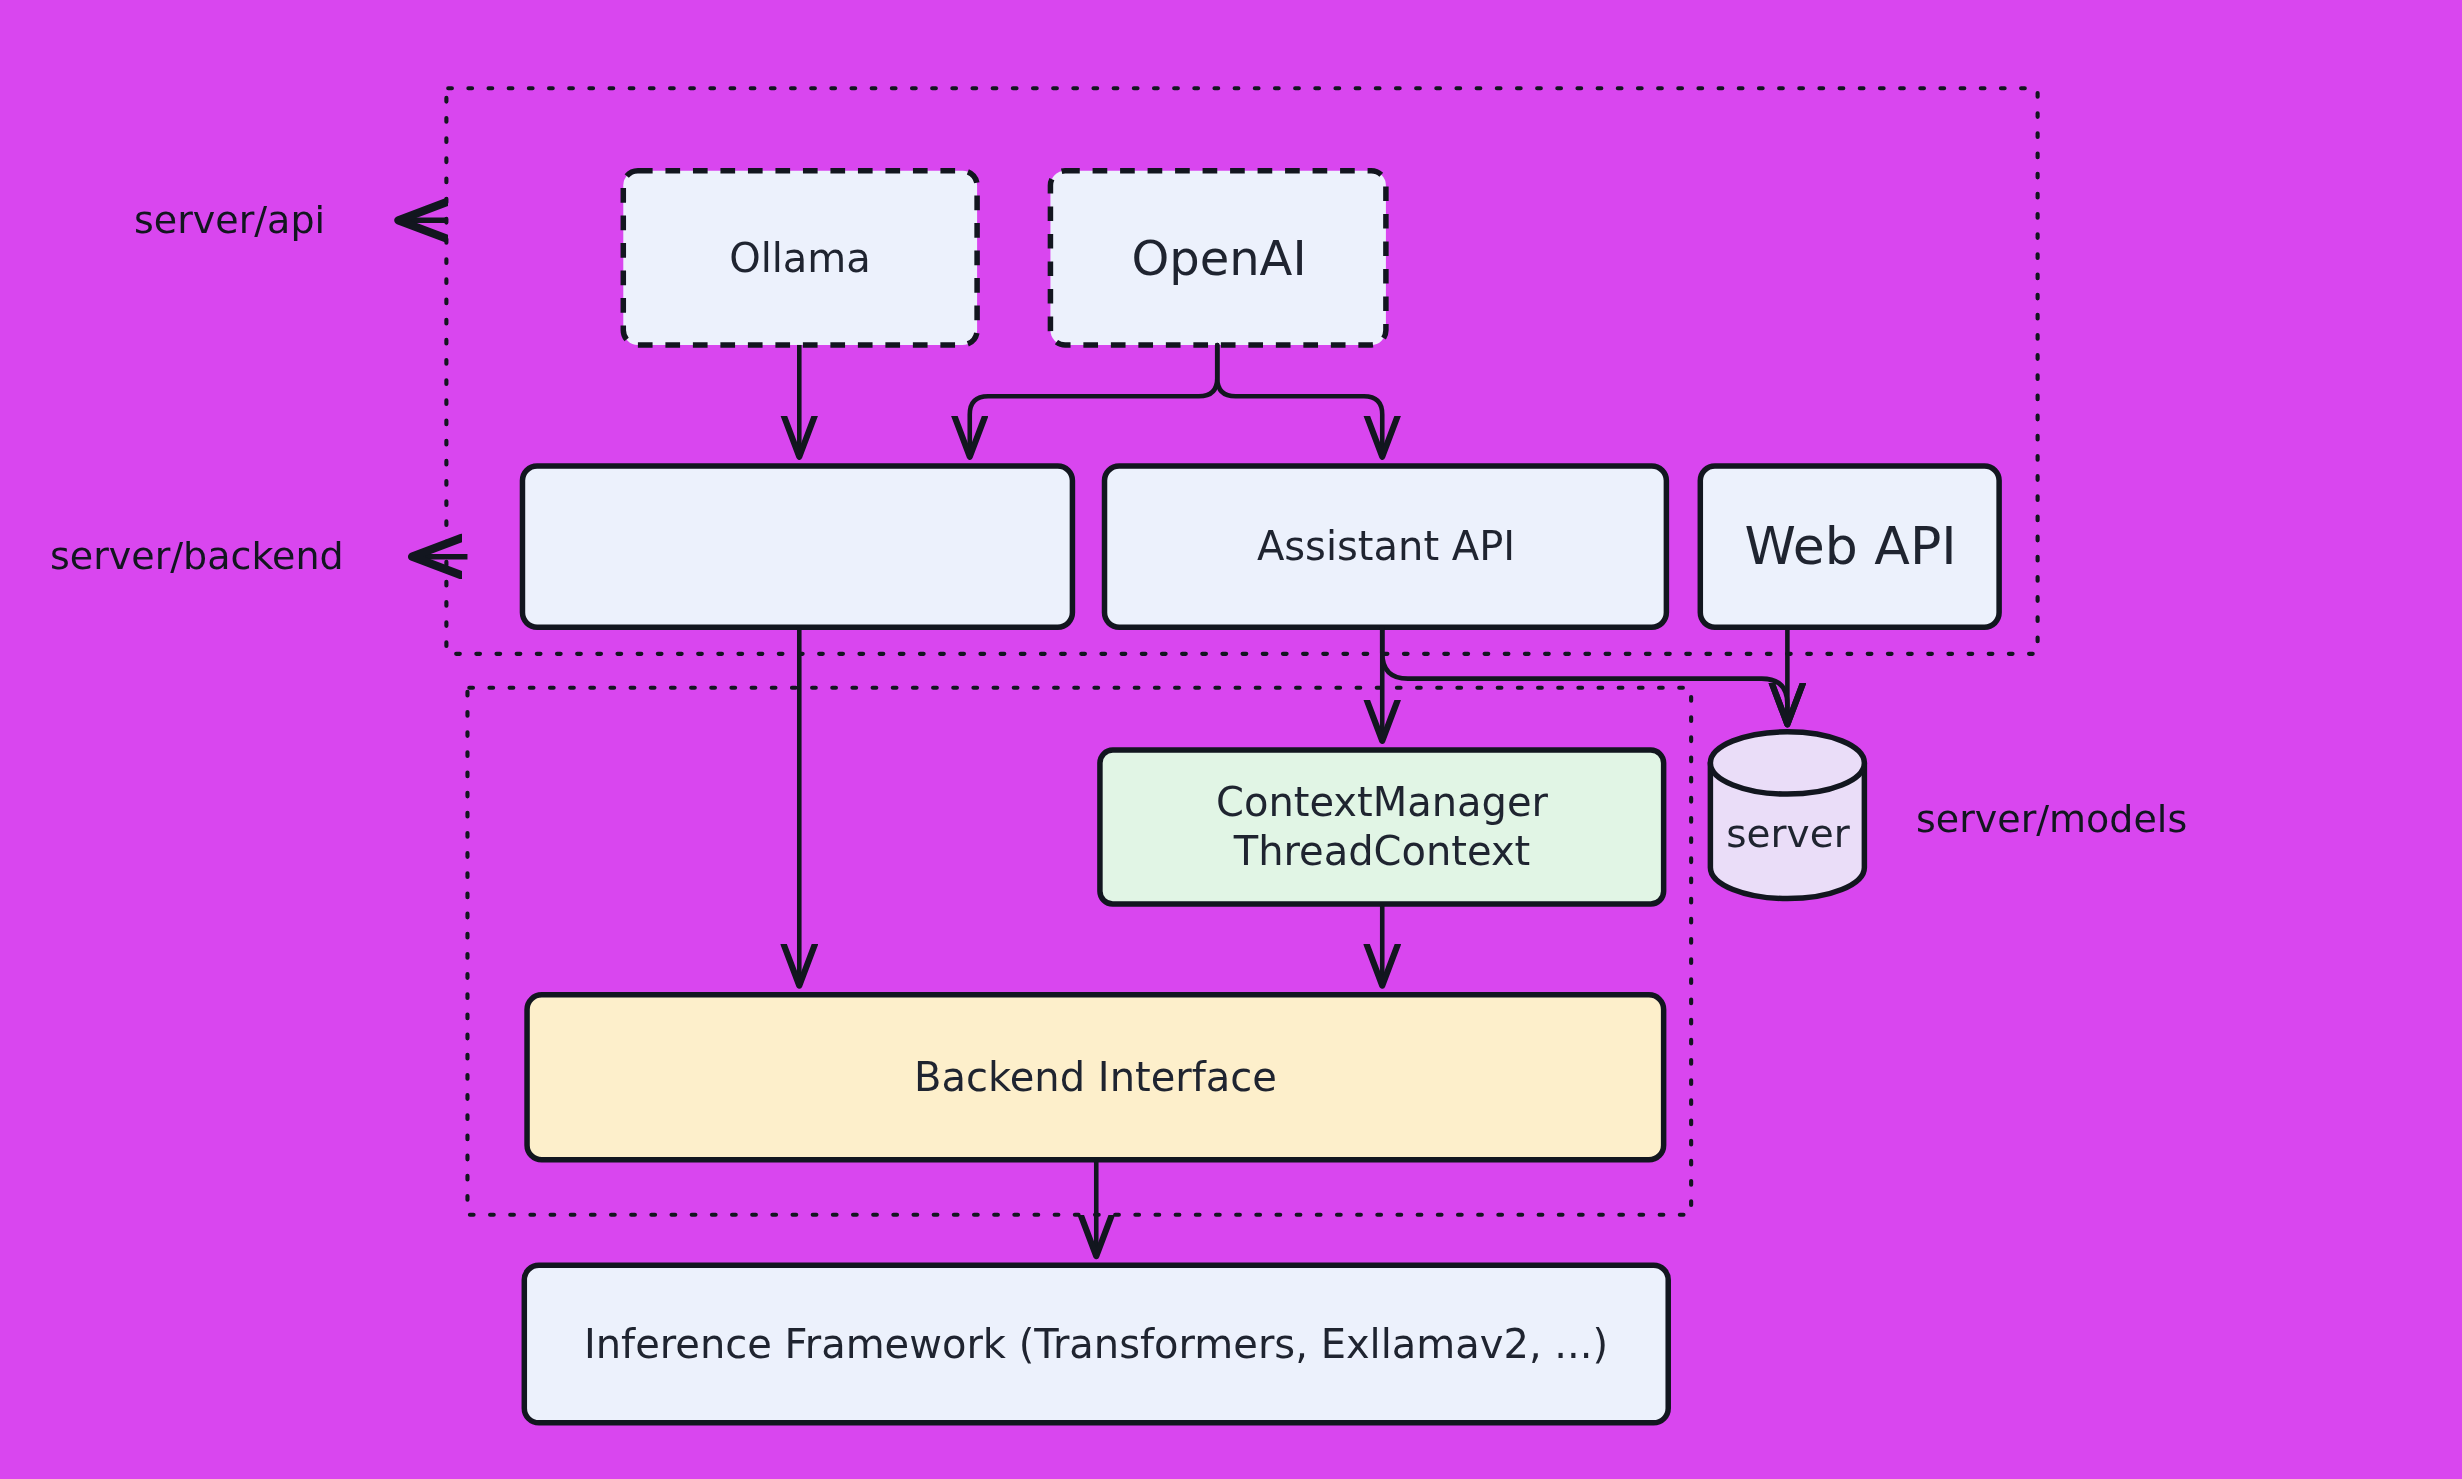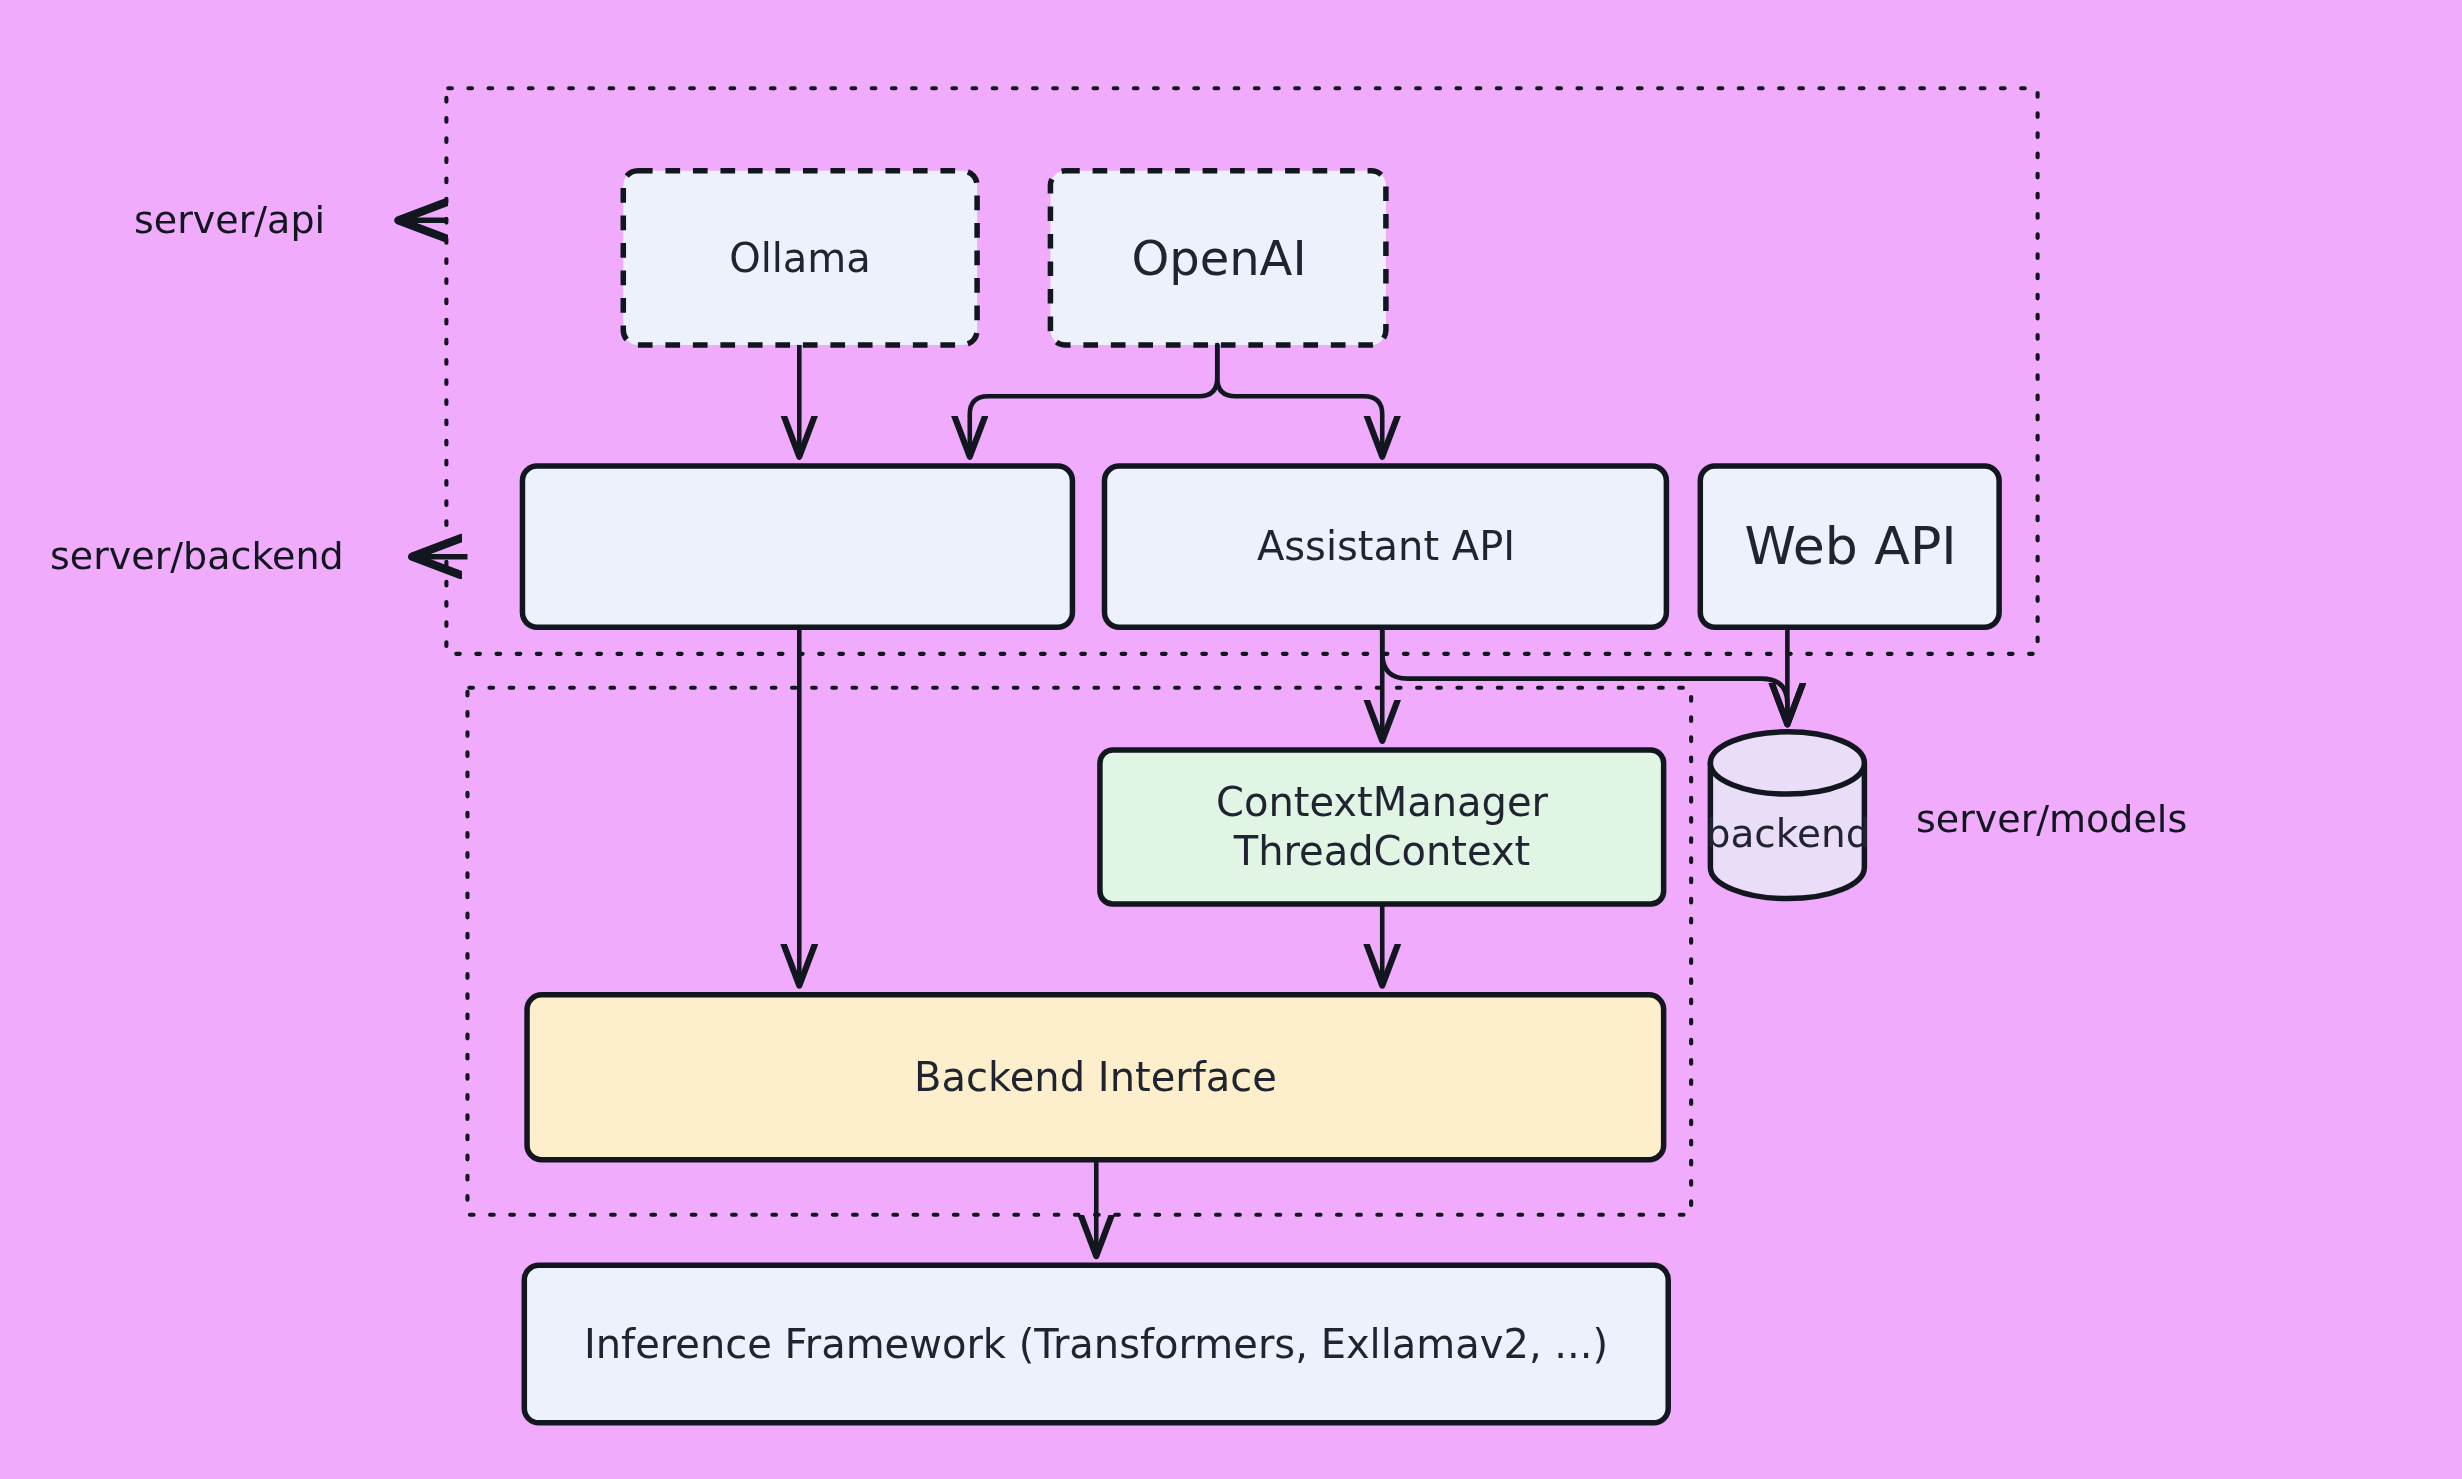--- a/index.html
+++ b/index.html
@@ -1,17 +1,17 @@
 <!DOCTYPE html>
 <html style="font-size:14.7px"><head>
 <meta charset="utf-8">
 <style>
   html,body{margin:0;padding:0;background:#fff;}
   body{width:2462px;height:1480px;font-family:"DejaVu Sans","Liberation Sans",sans-serif;}
-  #stage{position:relative;width:2462px;height:1480px;overflow:hidden;background:#f0abfc;}
+  #stage{position:relative;width:2462px;height:1480px;overflow:hidden;background:#d946ef;}
   svg.layer{position:absolute;left:0;top:0;width:2462px;height:1480px;}
   .nodetext{
     position:absolute;display:flex;align-items:center;justify-content:center;
     text-align:center;color:#1f2430;line-height:1.22;pointer-events:none;
   }
   .grouplabel{
     position:absolute;display:flex;align-items:center;color:#12161f;
     white-space:nowrap;font-size:38px;
   }
 </style>
@@ -78,21 +78,21 @@
 
   <div class="nodetext" style="left:623px;top:171px;width:354px;height:174px;font-size:40px;">Ollama</div>
 
   <div class="nodetext" style="left:1051px;top:171px;width:336px;height:174px;font-size:48px;">OpenAI</div>
 
 
   <div class="nodetext" style="left:1105px;top:466px;width:562px;height:161px;font-size:40px;">Assistant API</div>
 
   <div class="nodetext" style="left:1701px;top:466px;width:299px;height:161px;font-size:52px;">Web API</div>
 
-  <div class="nodetext" style="left:1711px;top:788px;width:154px;height:92px;font-size:39px;">backend</div>
+  <div class="nodetext" style="left:1711px;top:788px;width:154px;height:92px;font-size:39px;">server</div>
 
   <div class="nodetext" style="left:1100px;top:750px;width:564px;height:154px;font-size:40px;white-space:pre-line;">ContextManager
 ThreadContext</div>
 
   <div class="nodetext" style="left:527px;top:995px;width:1137px;height:165px;font-size:40px;">Backend Interface</div>
 
   <div class="nodetext" style="left:524px;top:1265px;width:1144px;height:158px;font-size:40px;">Inference Framework (Transformers, Exllamav2, ...)</div>
 
   <div class="grouplabel" style="left:134px;top:220px;transform:translateY(-50%);">server/api</div>
 

